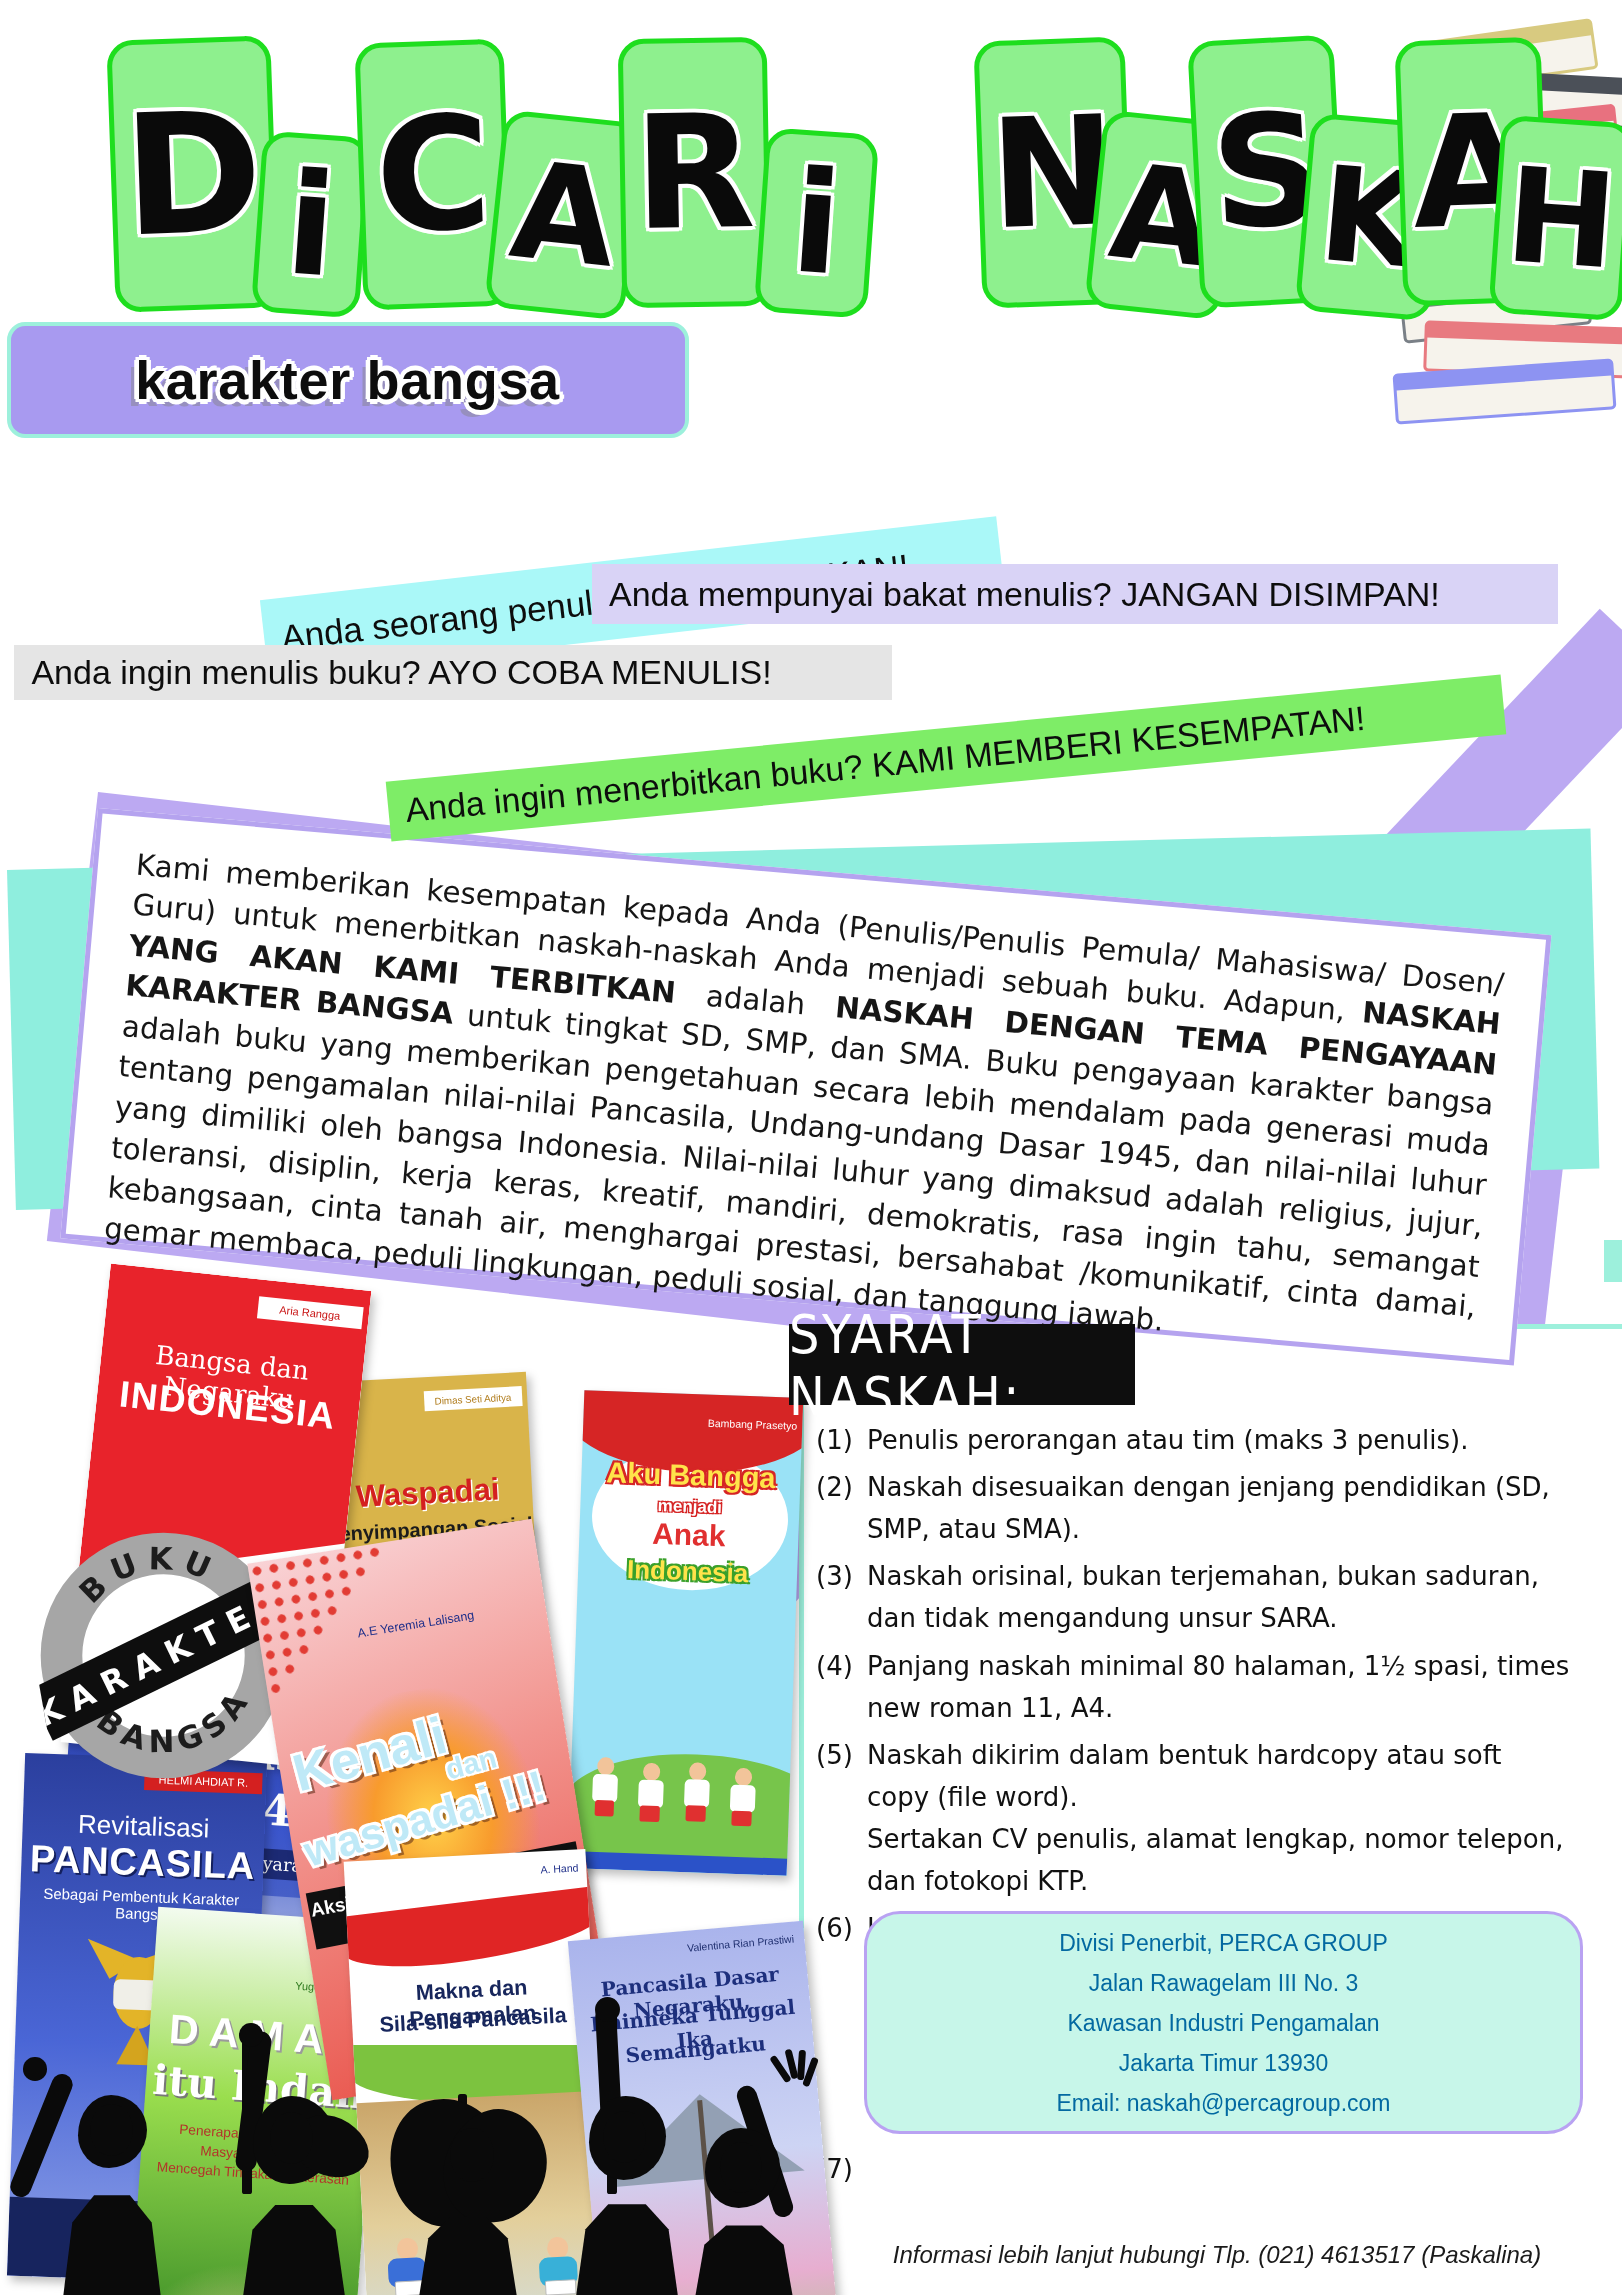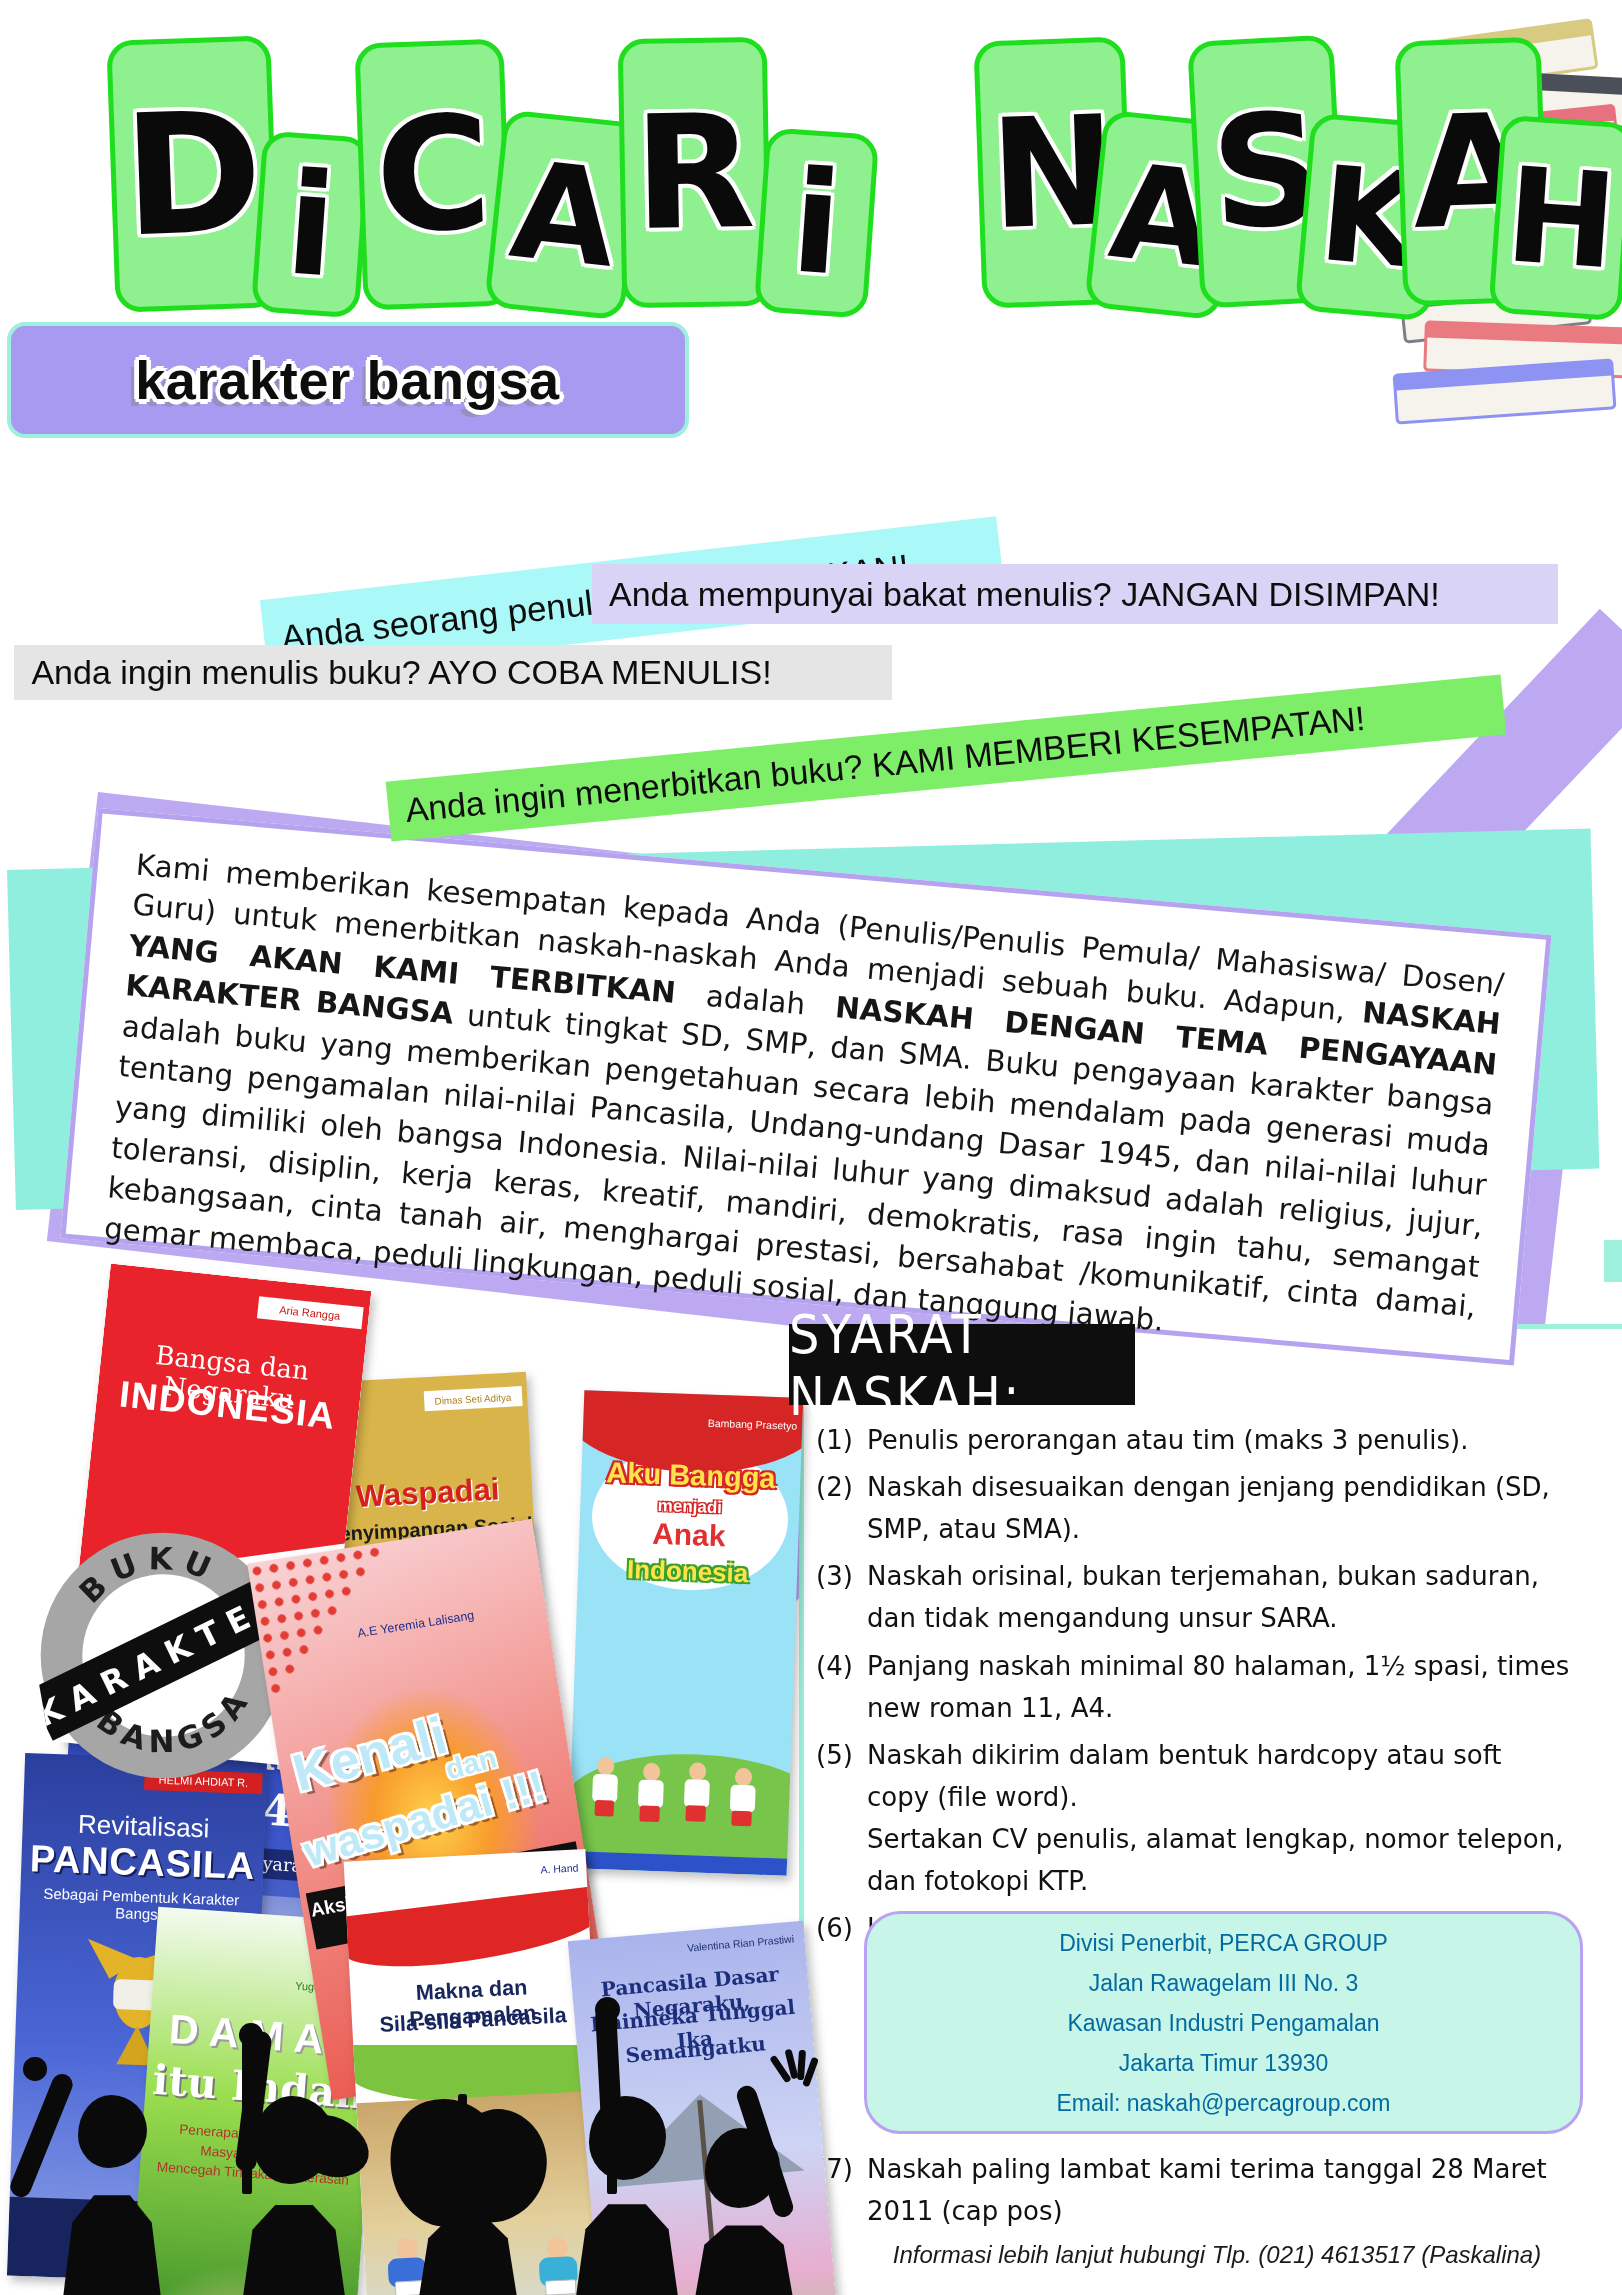--- a/index.html
+++ b/index.html
@@ -473,22 +473,20 @@
   <div class="addr-box" id="addr-box">
       <div class="addr-line">Divisi Penerbit, PERCA GROUP</div>
       <div class="addr-line">Jalan Rawagelam III No. 3</div>
       <div class="addr-line">Kawasan Industri Pengamalan</div>
       <div class="addr-line">Jakarta Timur 13930</div>
       <div class="addr-line">Email: naskah@percagroup.com</div>
     </div>
 
   <div class="req7">
     <span class="req-num">(7)</span>
-    <div class="req-text">Naskah paling lambat kami terima tanggal 28 Maret
-2011 (cap pos)</div>
   </div>
 
   <div class="footer-note">Informasi lebih lanjut hubungi Tlp. (021) 4613517 (Paskalina)</div>
 
   <div class="stick" style="left:242px;top:2027px;width:9.8px;height:167px"></div>
   <div class="stick" style="left:458px;top:2094px;width:9.2px;height:85px"></div>
   <div class="stick" style="left:607px;top:2001px;width:9.8px;height:193px"></div>
 
   <div class="sil" style="left:23px;top:2100px;width:177px;height:195px">
     <div class="arm" style="left:7.9px;top:-30px;width:21px;height:131px;transform:rotate(22deg)"></div>

